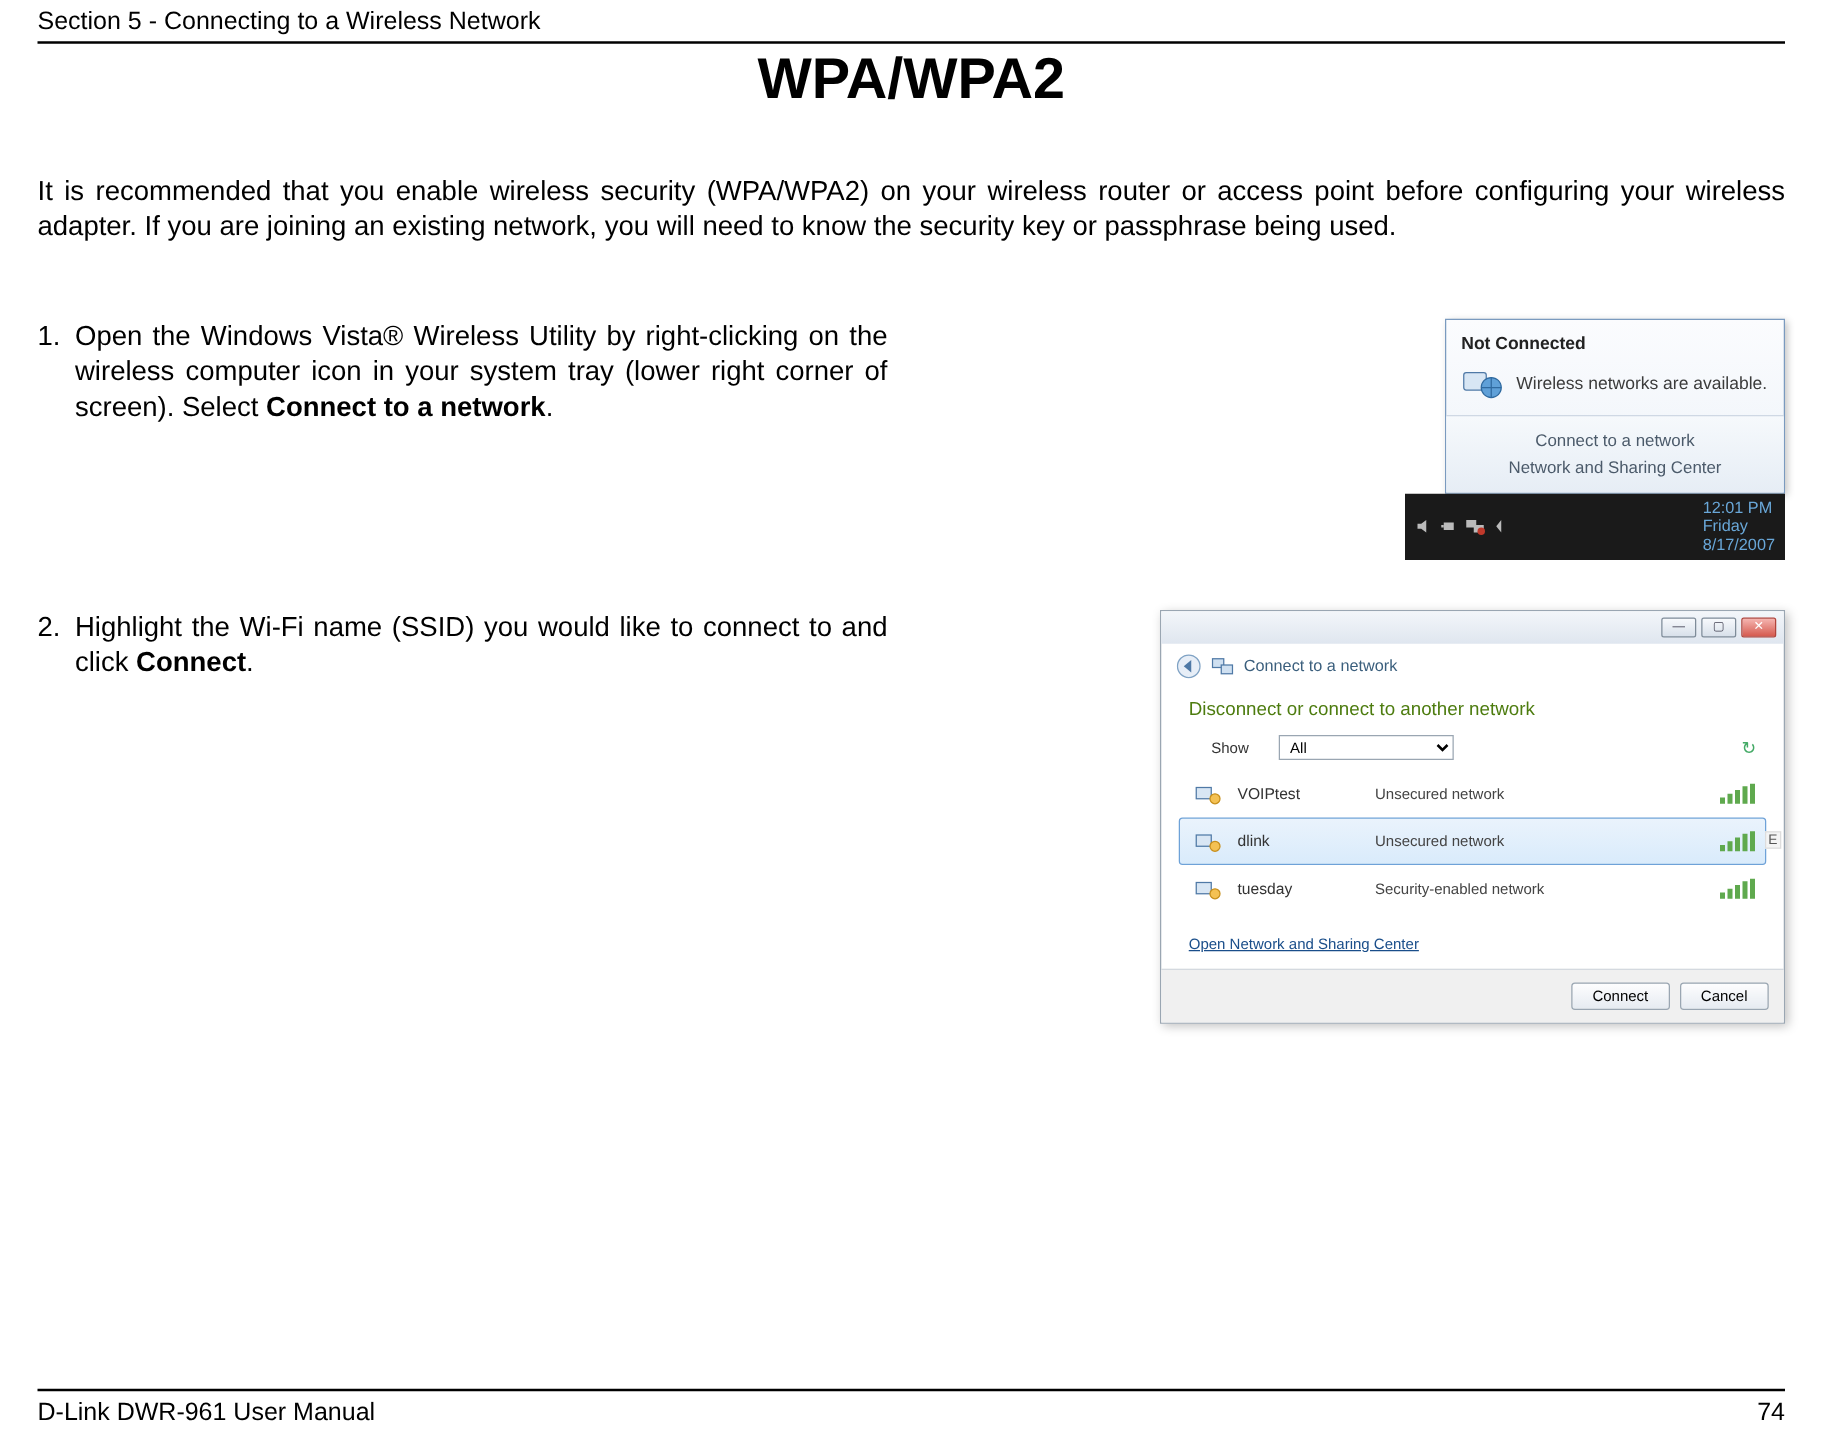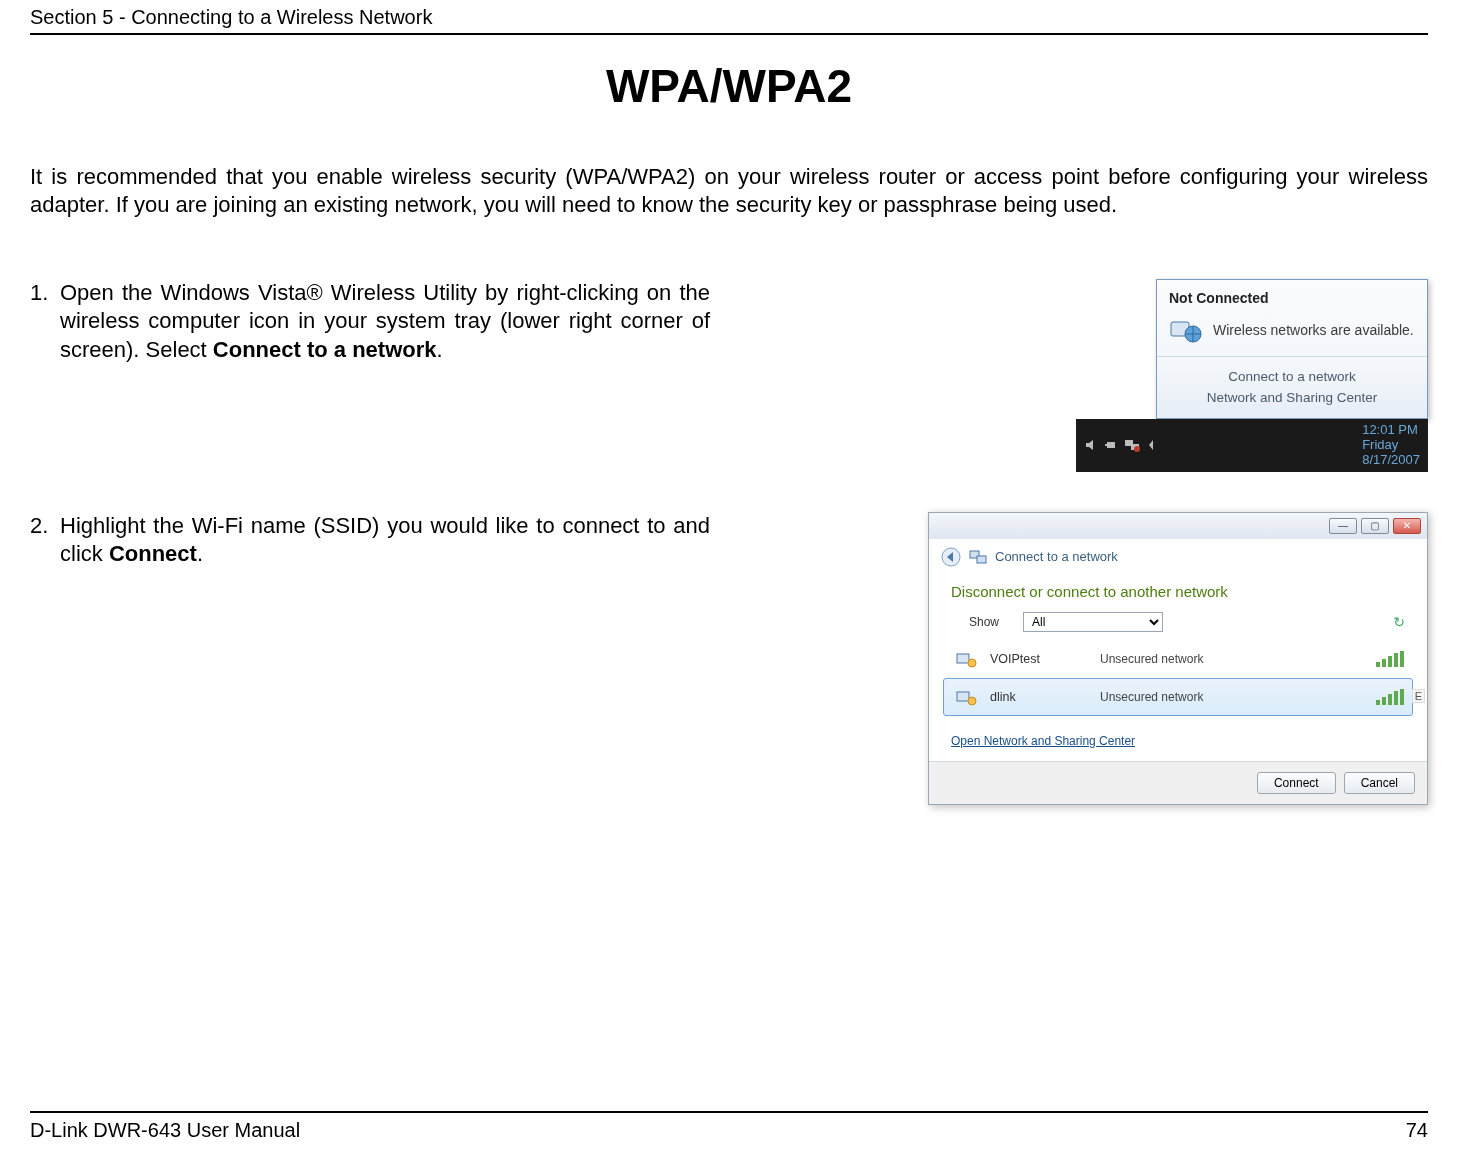--- a/index.html
+++ b/index.html
@@ -19,21 +19,20 @@
   }
   hr.rule {
     border: none;
     border-top: 2px solid #000;
     margin: 0;
   }
   .title {
     text-align: center;
     font-size: 46px;
     font-weight: 600;
-    margin-top: 24px;
   }
   .intro {
     font-size: 22px;
     margin-top: 50px;
     line-height: 1.28;
     text-align: justify;
   }
   .steps {
     margin-top: 60px;
   }
@@ -79,21 +78,21 @@
     border-top:1px solid #cfd8e4;
     background: linear-gradient(#f6f9fc,#e6edf5);
     padding: 10px 0;
     text-align:center;
     font-size:13.5px;
     color:#4b5a6a;
     line-height:1.5;
   }
   .fig1-wrap { display:flex; flex-direction:column; align-items:flex-end; }
   .tray {
-    width: 352px;
+    width: 304px;
     background:#1a1a1a;
     display:flex;
     align-items:center;
     justify-content:space-between;
     padding:4px 8px;
     font-size:13px;
   }
   .tray-icons { display:flex; gap:6px; align-items:center; color:#ccc; font-size:14px;}
   .tray svg { display:block; }
   .tray-clock { color:#69a7d8; text-align:left; font-size:13px; line-height:1.15;}
@@ -314,33 +313,50 @@
           <div class="netname">dlink</div>
           <div class="netsec">Unsecured network</div>
           <div class="bars">
               <span style="height:5px"></span>
               <span style="height:8px"></span>
               <span style="height:11px"></span>
               <span style="height:14px"></span>
               <span style="height:16px"></span>
             </div>
         </div>
+        <div class="netrow">
+          <div class="neticon">
+            <svg width="24" height="20" viewBox="0 0 24 20">
+                <rect x="3" y="5" width="12" height="9" fill="#d8e6f4" stroke="#4f79a6"></rect>
+                <circle cx="18" cy="14" r="4" fill="#f4c153" stroke="#c78f1c"></circle>
+              </svg>
+          </div>
+          <div class="netname">tuesday</div>
+          <div class="netsec">Security-enabled network</div>
+          <div class="bars">
+              <span style="height:5px"></span>
+              <span style="height:8px"></span>
+              <span style="height:11px"></span>
+              <span style="height:14px"></span>
+              <span style="height:16px"></span>
+            </div>
+        </div>
       </div>
       <div class="lnks">
         <a>Open Network and Sharing Center</a>
       </div>
       <div class="btnbar">
         <button>Connect</button>
         <button>Cancel</button>
       </div>
       <div class="sidebarE">E</div>
     </div>
   </div>
 
 </div>
 
 <div class="footer">
   <hr>
   <div class="footer-row">
-    <span>D-Link DWR-643 User Manual</span>
+    <span>D-Link DWR-961 User Manual</span>
     <span>74</span>
   </div>
 </div>
 
 </body></html>

